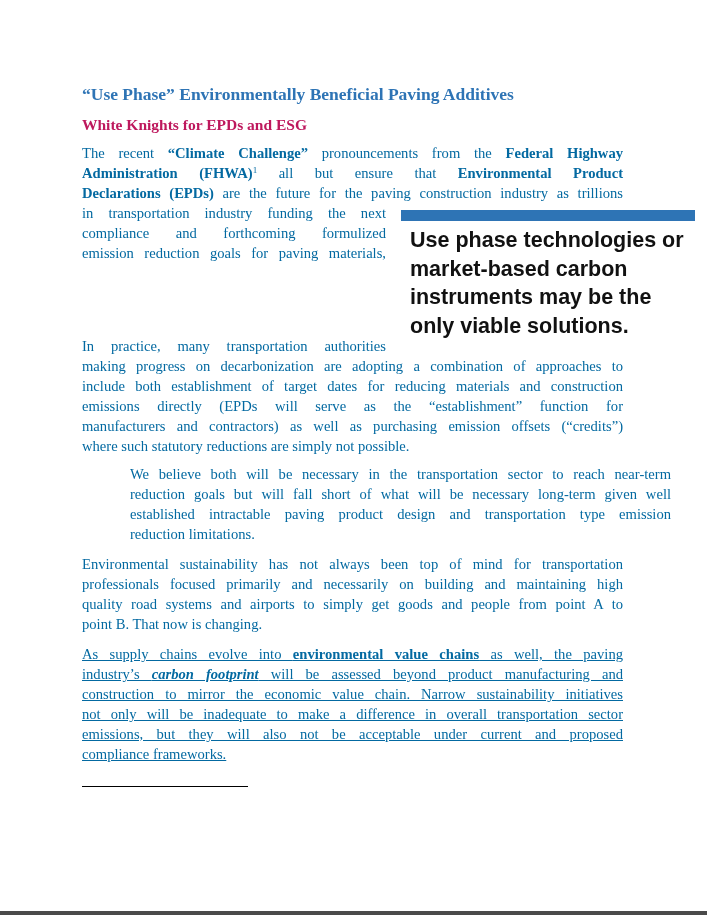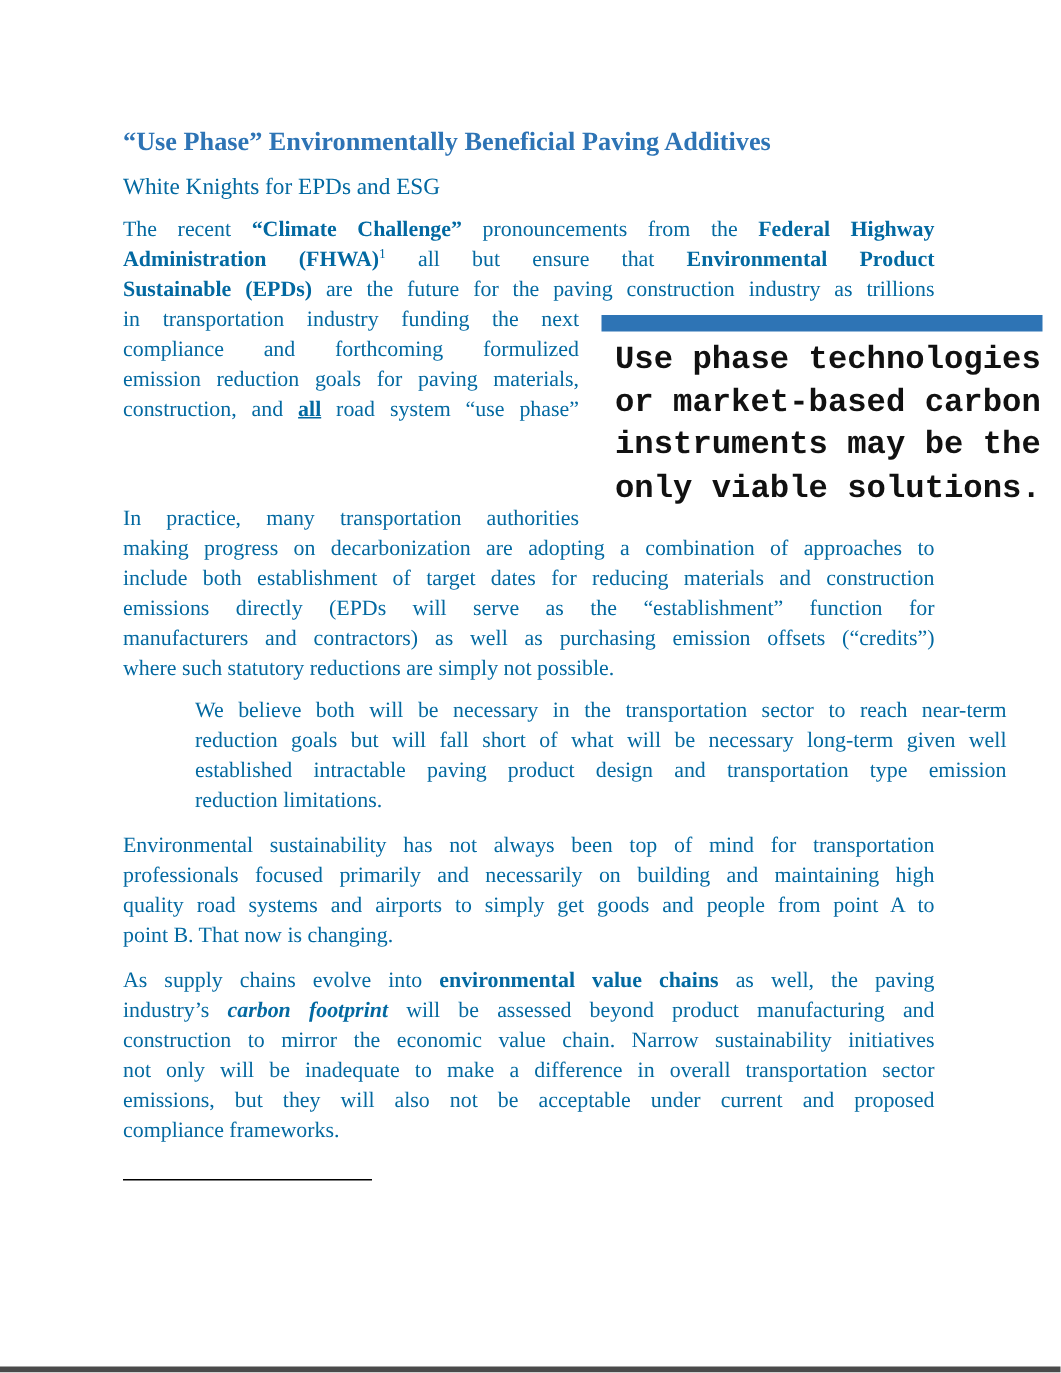--- a/index.html
+++ b/index.html
@@ -11,50 +11,50 @@
       border-bottom: 4px solid #4a4a4a;
       padding-left: 36px;
     }
     .title {
       position: absolute; left: 82px; top: 84px;
       font-family: "Liberation Serif", serif; font-weight: bold;
       font-size: 17.5px; color: #2e74b5; white-space: nowrap;
     }
     .subtitle {
       position: absolute; left: 82px; top: 116px;
-      font-family: "Liberation Serif", serif; font-weight: normal;
-      font-size: 15.5px; color: #0369a1; white-space: nowrap;
+      font-family: "Liberation Serif", serif; font-weight: bold;
+      font-size: 15.5px; color: #be185d; white-space: nowrap;
     }
     .body-text {
       font-family: "Liberation Serif", serif; font-size: 14.6px;
       line-height: 20px; color: #0369a1; text-align: justify;
     }
     .p1 { position: absolute; left: 82px; top: 143px; width: 541px; }
     .p1 .line { display: block; text-align: justify; text-align-last: justify; white-space: nowrap; }
     .wrap-col { position: absolute; left: 82px; top: 203px; width: 304px; }
     .wrap-col .line { display: block; text-align: justify; text-align-last: justify; white-space: nowrap; }
     .wrap-col .line.last { text-align-last: left; }
     .pull-bar {
       position: absolute; left: 401px; top: 210px; width: 294px; height: 11px;
       background: #2e74b5;
     }
     .pull-quote {
       position: absolute; left: 410px; top: 226px; width: 290px;
-      font-family: Liberation Mono, monospace; font-weight: bold;
+      font-family: Liberation Sans, sans-serif; font-weight: bold;
       font-size: 21.5px; line-height: 28.5px; color: #111;
     }
     .p2 { position: absolute; left: 82px; top: 336px; width: 541px; }
     .p2 .first { display: block; width: 304px; text-align: justify; text-align-last: justify; white-space: nowrap; }
     .p2 .line { display: block; text-align: justify; text-align-last: justify; white-space: nowrap; }
     .p2 .line.last, .para .line.last { text-align-last: left; }
     .para { position: absolute; left: 82px; width: 541px; }
     .para .line { display: block; text-align: justify; text-align-last: justify; white-space: nowrap; }
     .p3 { top: 464px; margin-left: 48px; }
     .p4 { top: 554px; }
-    .p5 { top: 644px; }
+    .p5 { top: 644px; text-decoration: underline; }
     .footnote-rule {
       position: absolute; left: 82px; top: 786px; width: 166px; height: 1px; background: #000;
     }
     .footnote {
       position: absolute; left: 82px; top: 795px;
       font-family: "DejaVu Sans", "Liberation Sans", sans-serif; font-size: 9.6px;
       line-height: 15px; color: #111;
     }
     .footnote a { color: #0563c1; text-decoration: underline; }
     sup { font-size: 9px; line-height: 0; vertical-align: 5px; }
@@ -66,28 +66,27 @@
 <body>
 
 <div class="page">
 
   <div class="title">“Use Phase” Environmentally Beneficial Paving Additives</div>
   <div class="subtitle">White Knights for EPDs and ESG</div>
 
   <div class="body-text p1">
     <span class="line"><span>The recent </span><span class="b">“Climate Challenge”</span><span> pronouncements from the </span><span class="b">Federal Highway</span></span>
     <span class="line"><span class="b">Administration (FHWA)</span><sup>1</sup><span> all but ensure that </span><span class="b">Environmental Product</span></span>
-    <span class="line"><span class="b">Sustainable (EPDs)</span><span> are the future for the paving construction industry as trillions</span></span>
+    <span class="line"><span class="b">Declarations (EPDs)</span><span> are the future for the paving construction industry as trillions</span></span>
   </div>
 
   <div class="body-text wrap-col">
     <span class="line">in transportation industry funding the next</span>
     <span class="line">compliance and forthcoming formulized</span>
     <span class="line">emission reduction goals for paving materials,</span>
-    <span class="line"><span>construction, and </span><span class="b u">all</span><span> road system “use phase”</span></span>
   </div>
 
   <div class="pull-bar"></div>
   <div class="pull-quote">Use phase technologies or market-based carbon instruments may be the only viable solutions.</div>
 
   <div class="body-text p2">
     <span class="first">In practice, many transportation authorities</span>
     <span class="line">making progress on decarbonization are adopting a combination of approaches to</span>
     <span class="line">include both establishment of target dates for reducing materials and construction</span>
     <span class="line">emissions directly (EPDs will serve as the “establishment” function for</span>

